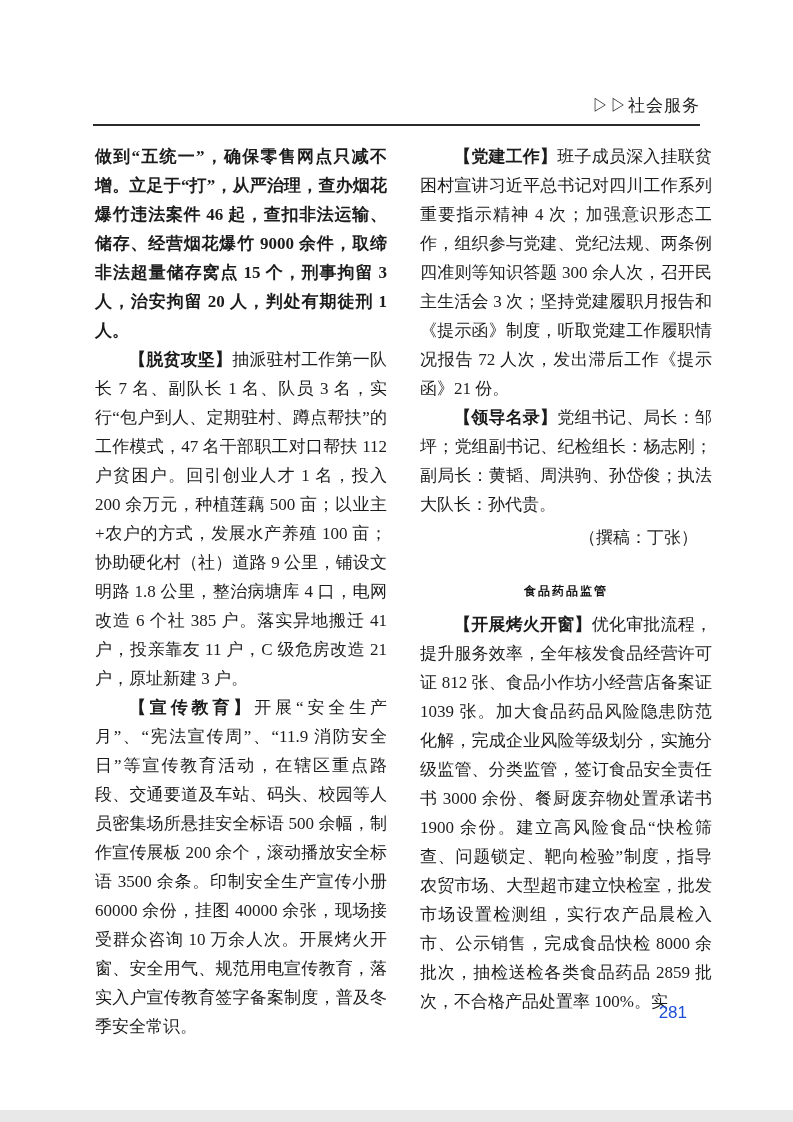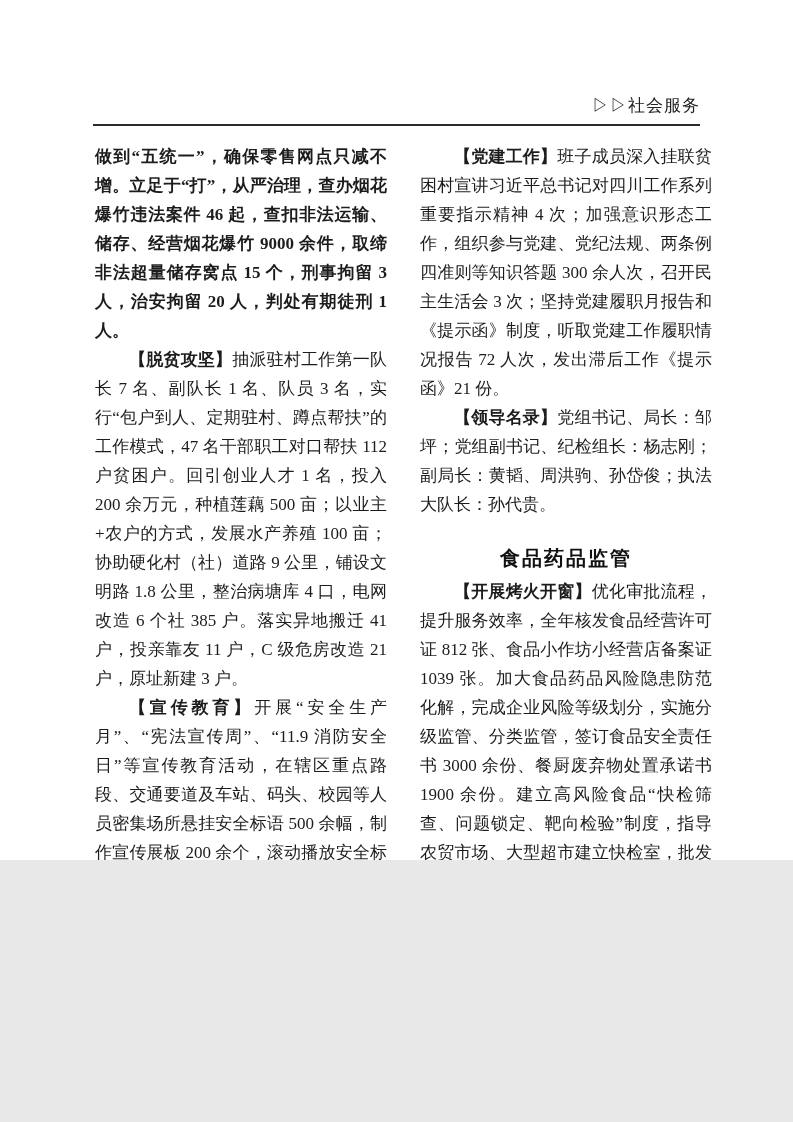--- a/index.html
+++ b/index.html
@@ -1,19 +1,19 @@
 <!DOCTYPE html>
 <html><head>
 <meta charset="utf-8">
 <style>
   html, body { margin: 0; padding: 0; background: #e8e8e8; }
   .page {
     position: relative;
     width: 793px;
-    height: 860px;
+    height: 1110px;
     margin: 0 auto;
     background: #ffffff;
     overflow: hidden;
     color: #1c1c1c;
     font-family: "Liberation Serif", serif;
   }
   .running-header {
     position: absolute;
     top: 94px;
     left: 93px;
@@ -54,21 +54,21 @@
     margin: 4px 0 0 0;
     text-align: right;
     padding-right: 14px;
     text-indent: 0;
   }
   .section-heading {
     margin: 24px 0 4px 0;
     text-align: center;
     font-family: "Liberation Sans", sans-serif;
     font-weight: 700;
-    font-size: 20px;
+    font-size: 12px;
     line-height: 30px;
     letter-spacing: 2px;
     color: #111111;
   }
   .page-number {
     position: absolute;
     top: 1003px;
     right: 106px;
     font-family: "Liberation Sans", sans-serif;
     font-size: 17px;
@@ -87,19 +87,20 @@
 
   <div class="col col-left">
     <p class="para no-indent"><span>做到“五统一”，确保零售网点只减不增。立足于“打”，从严治理，查办烟花爆竹违法案件 46 起，查扣非法运输、储存、经营烟花爆竹 9000 余件，取缔非法超量储存窝点 15 个，刑事拘留 3 人，治安拘留 20 人，判处有期徒刑 1 人。</span></p>
     <p class="para"><span class="entry-label">【脱贫攻坚】</span><span>抽派驻村工作第一队长 7 名、副队长 1 名、队员 3 名，实行“包户到人、定期驻村、蹲点帮扶”的工作模式，47 名干部职工对口帮扶 112 户贫困户。回引创业人才 1 名，投入 200 余万元，种植莲藕 500 亩；以业主+农户的方式，发展水产养殖 100 亩；协助硬化村（社）道路 9 公里，铺设文明路 1.8 公里，整治病塘库 4 口，电网改造 6 个社 385 户。落实异地搬迁 41 户，投亲靠友 11 户，C 级危房改造 21 户，原址新建 3 户。</span></p>
     <p class="para"><span class="entry-label">【宣传教育】</span><span>开展“安全生产月”、“宪法宣传周”、“11.9 消防安全日”等宣传教育活动，在辖区重点路段、交通要道及车站、码头、校园等人员密集场所悬挂安全标语 500 余幅，制作宣传展板 200 余个，滚动播放安全标语 3500 余条。印制安全生产宣传小册 60000 余份，挂图 40000 余张，现场接受群众咨询 10 万余人次。开展烤火开窗、安全用气、规范用电宣传教育，落实入户宣传教育签字备案制度，普及冬季安全常识。</span></p>
   </div>
 
   <div class="col col-right">
     <p class="para"><span class="entry-label">【党建工作】</span><span>班子成员深入挂联贫困村宣讲习近平总书记对四川工作系列重要指示精神 4 次；加强意识形态工作，组织参与党建、党纪法规、两条例四准则等知识答题 300 余人次，召开民主生活会 3 次；坚持党建履职月报告和《提示函》制度，听取党建工作履职情况报告 72 人次，发出滞后工作《提示函》21 份。</span></p>
     <p class="para"><span class="entry-label">【领导名录】</span><span>党组书记、局长：邹坪；党组副书记、纪检组长：杨志刚；副局长：黄韬、周洪驹、孙岱俊；执法大队长：孙代贵。</span></p>
+    <p class="para byline">（撰稿：丁张）</p>
     <h2 class="section-heading">食品药品监管</h2>
     <p class="para"><span class="entry-label">【开展烤火开窗】</span><span>优化审批流程，提升服务效率，全年核发食品经营许可证 812 张、食品小作坊小经营店备案证 1039 张。加大食品药品风险隐患防范化解，完成企业风险等级划分，实施分级监管、分类监管，签订食品安全责任书 3000 余份、餐厨废弃物处置承诺书 1900 余份。建立高风险食品“快检筛查、问题锁定、靶向检验”制度，指导农贸市场、大型超市建立快检室，批发市场设置检测组，实行农产品晨检入市、公示销售，完成食品快检 8000 余批次，抽检送检各类食品药品 2859 批次，不合格产品处置率 100%。实</span></p>
   </div>
 
   <div class="page-number">281</div>
 
 </div>
 
 </body></html>

